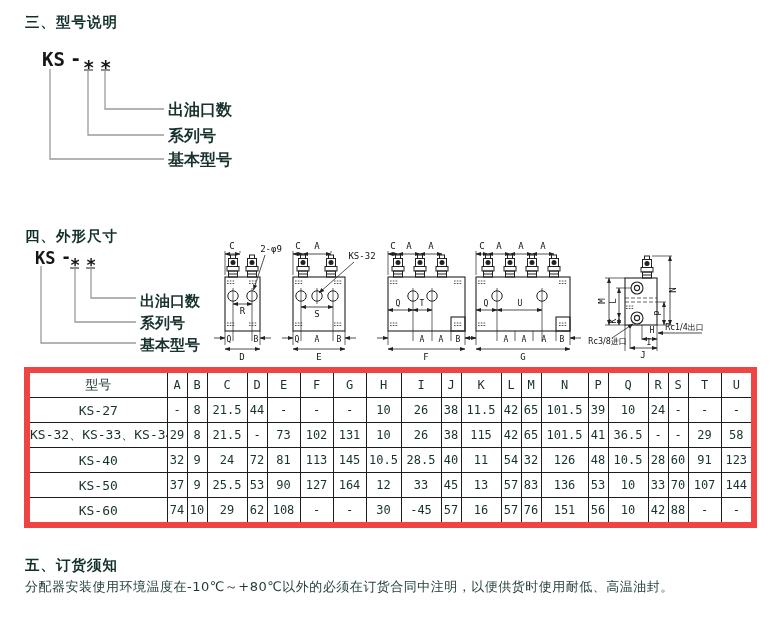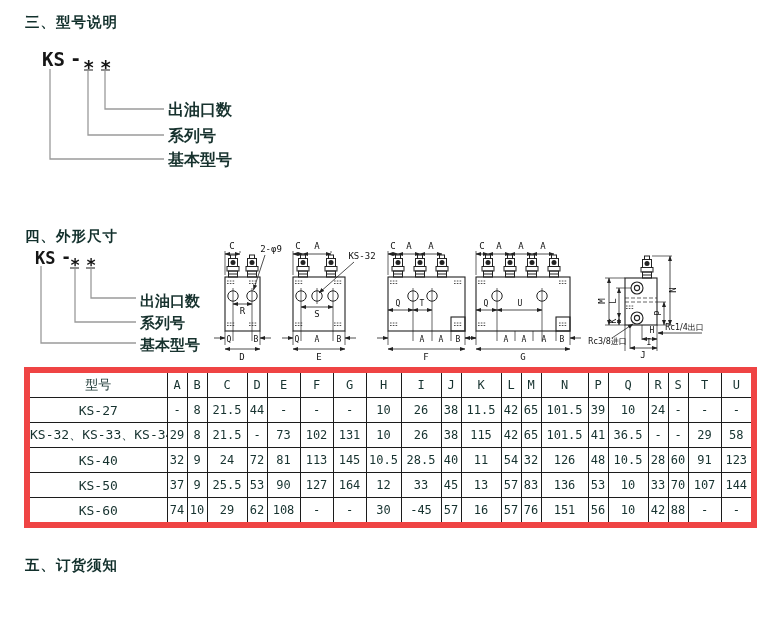--- a/index.html
+++ b/index.html
@@ -443,14 +443,15 @@
           <td>10</td>
           <td>42</td>
           <td>88</td>
           <td>-</td>
           <td>-</td>
         </tr>
       </tbody>
   </table>
 
   <h2 class="sec-title" style="left:25px;top:556px;">五、订货须知</h2>
+  <div class="sec-body" style="left:25px;top:578px;">分配器安装使用环境温度在-10℃～+80℃以外的必须在订货合同中注明，以便供货时使用耐低、高温油封。</div>
 
 </div>
 
 </body></html>

